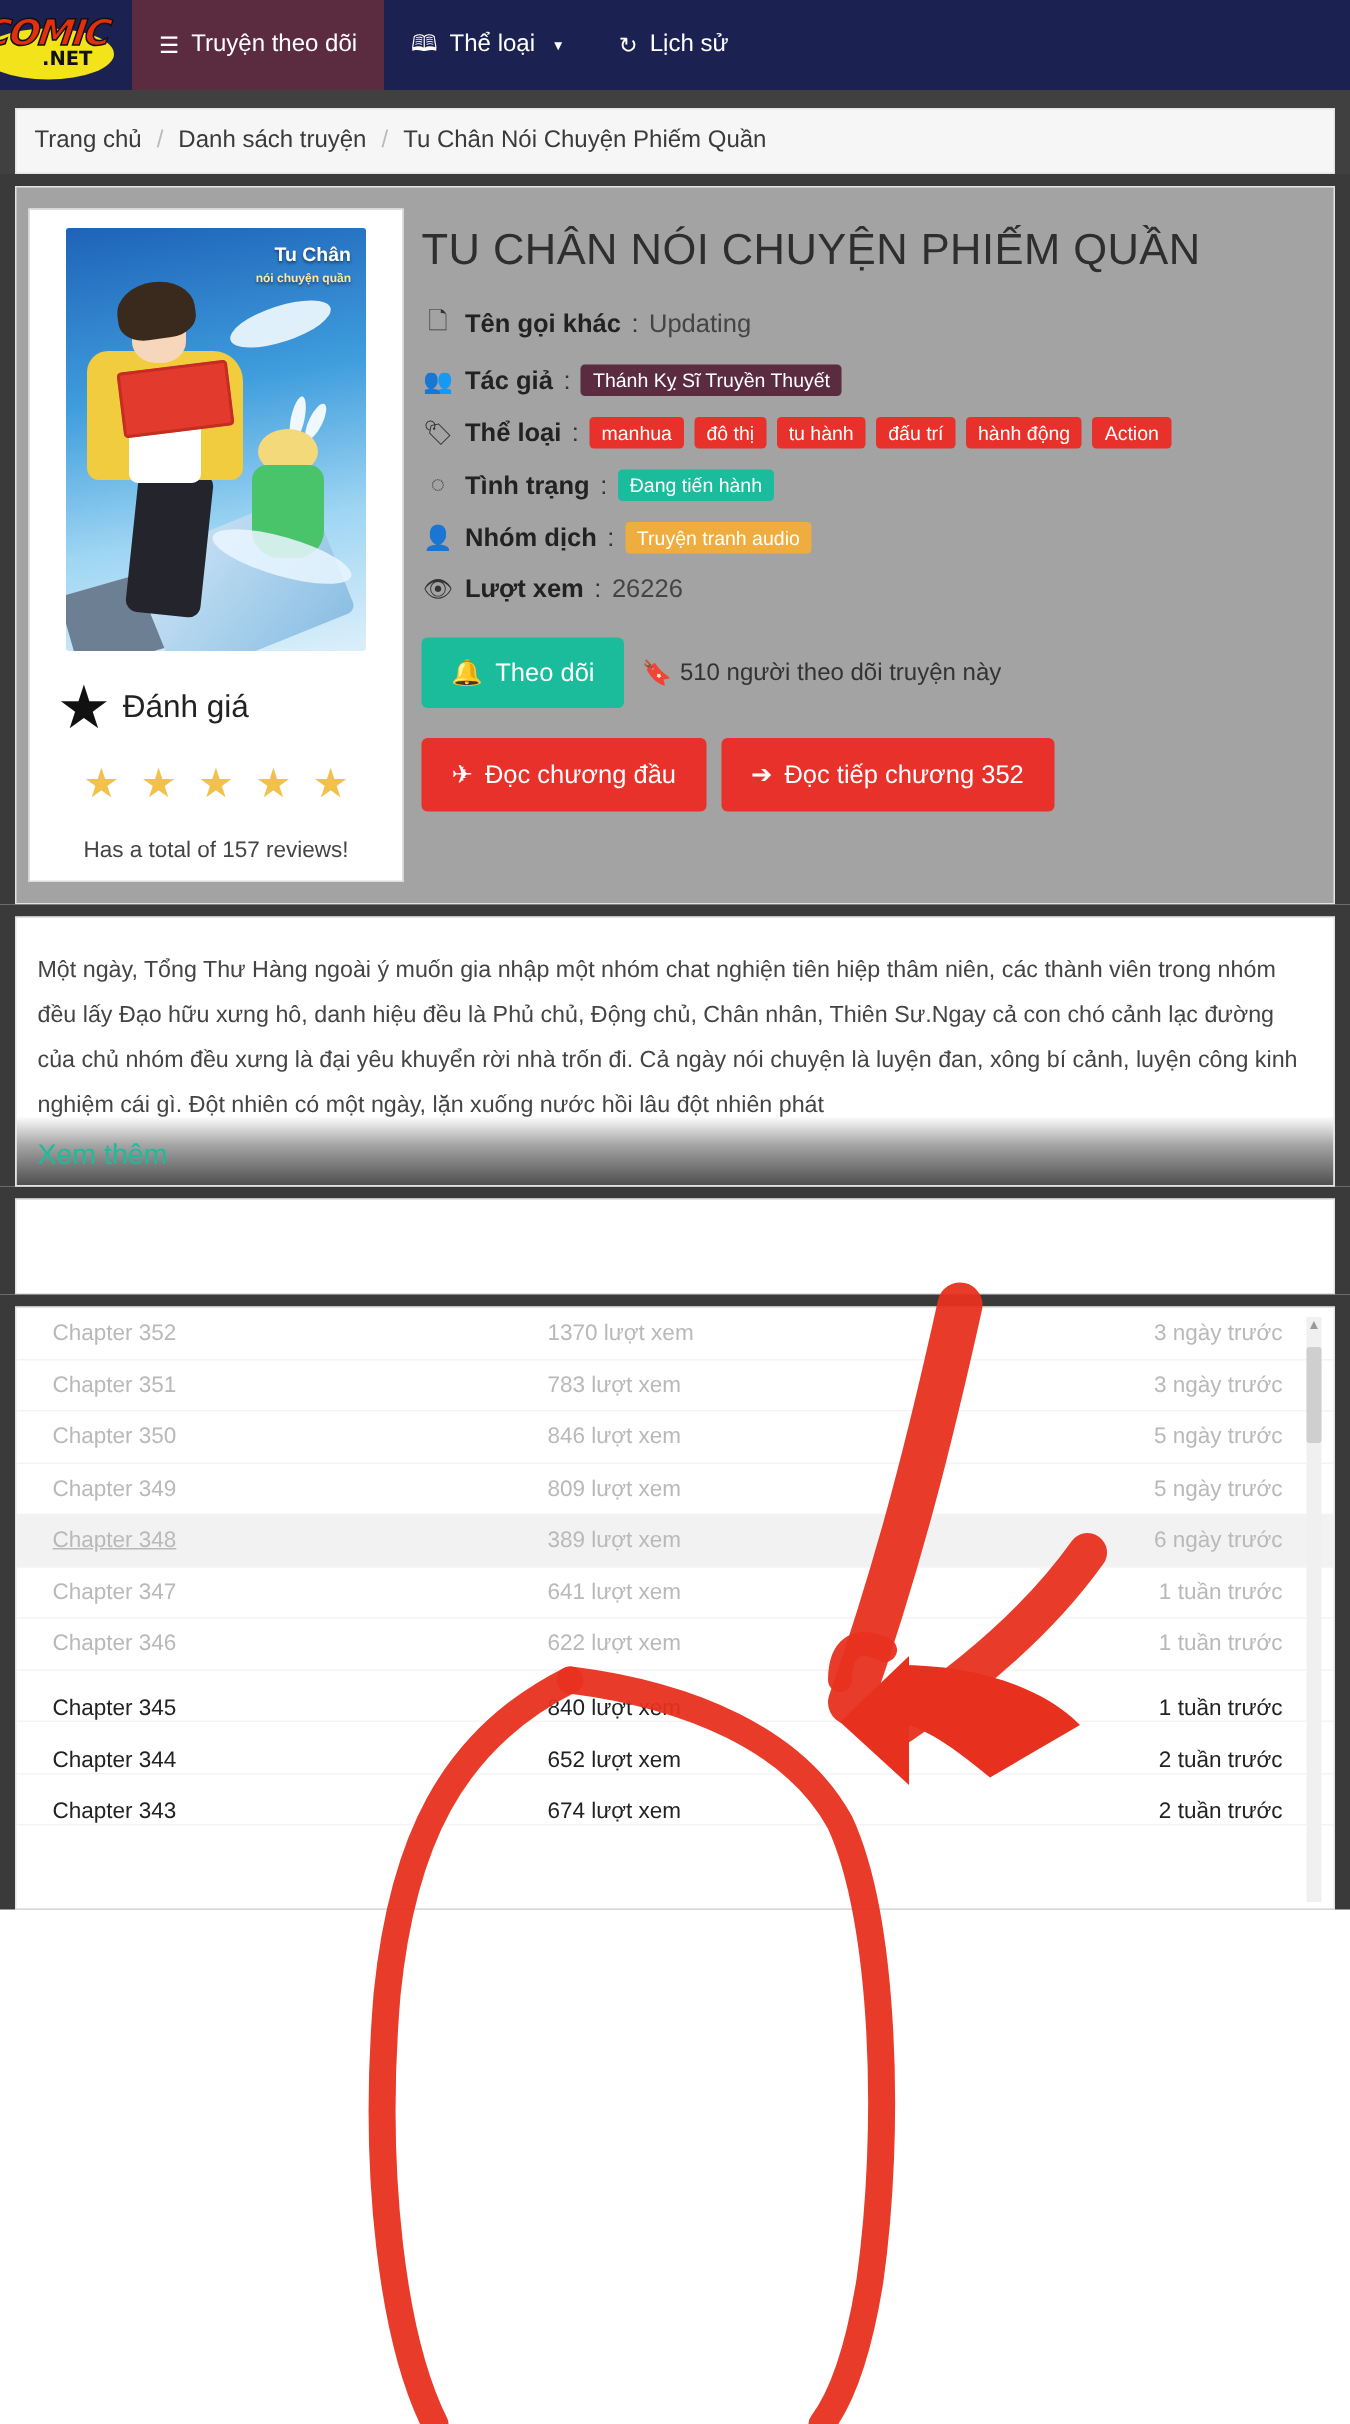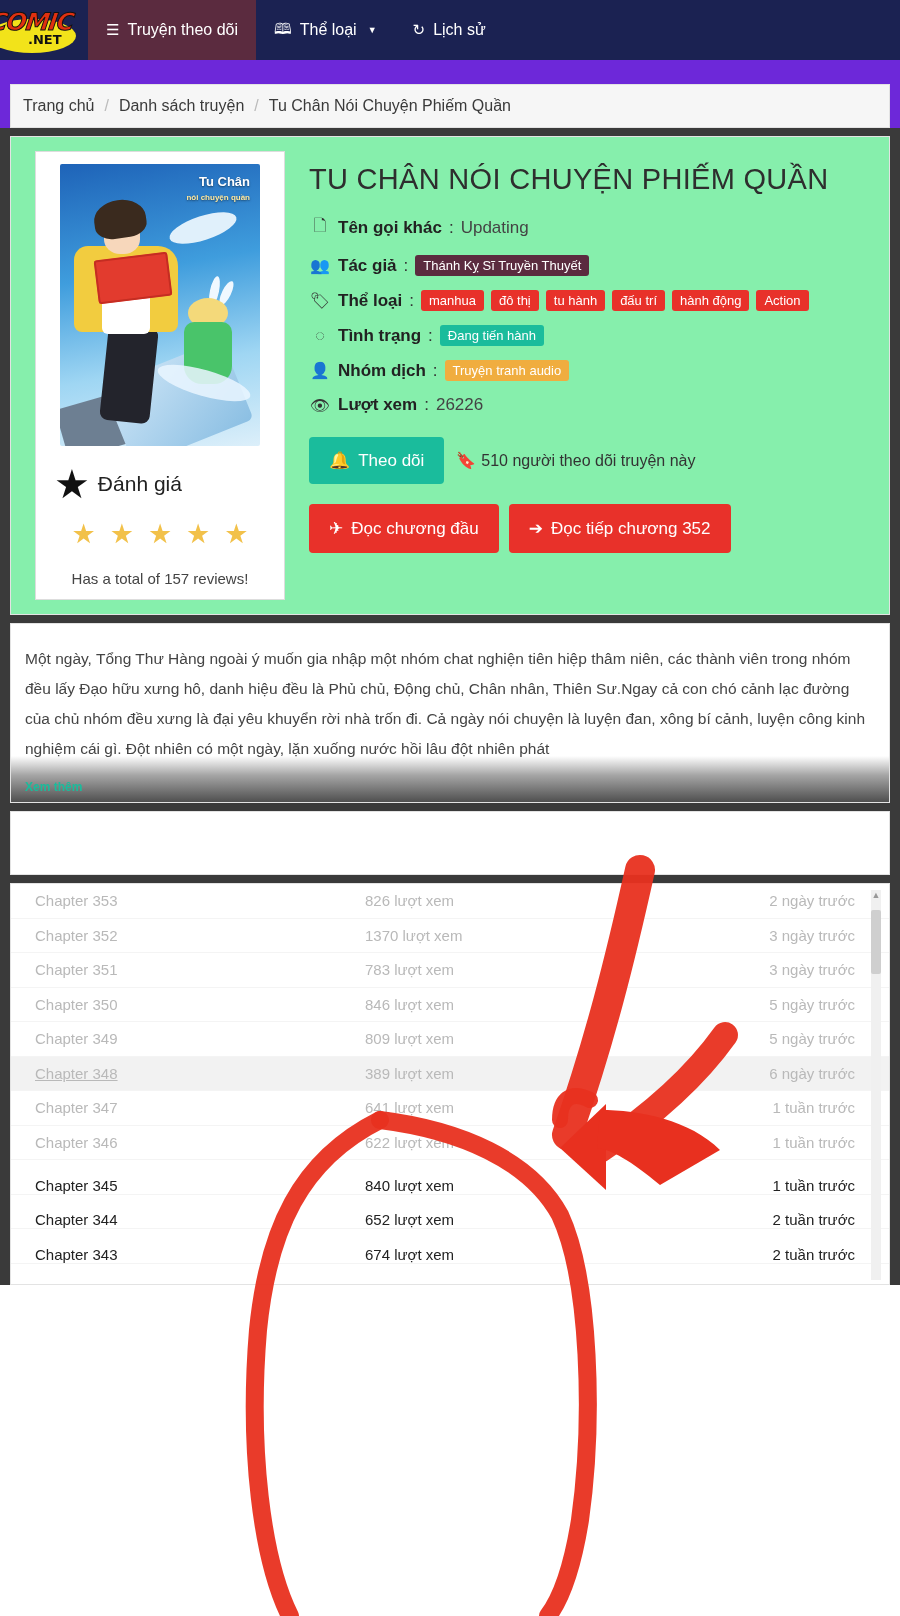--- a/index.html
+++ b/index.html
@@ -64,35 +64,35 @@
   .caret { font-size: 9px; margin-left: 3px; }
   .search-wrap { margin-left: auto; display: flex; align-items: center; padding-right: 0; }
   .search-input {
     width: 120px; height: 38px; border: 1px solid #ccc; border-radius: 4px;
     background: #fff; padding: 0 12px; font-size: 15px; color: #777;
     font-family: "Liberation Sans", sans-serif;
     position: relative; left: 26px;
   }
 
   
-  .bc-outer { background: #6d28d9; padding: 24px 0 0 0; }
+  .bc-outer { background: #404040; padding: 12px 0 0 0; }
   .breadcrumb {
     background: #f6f6f6; border: 1px solid #e3e3e3;
     margin: 0 10px; height: 44px;
     display: flex; align-items: center; gap: 10px;
     padding: 0 12px; font-size: 16px; color: #444;
   }
   .bc-sep { color: #bbb; }
   .bc-link { color: #3a3a3a; }
 
   
   .detail-outer { background: #3a3a3a; padding: 8px 0 0 0; }
   .detail-card {
-    background: #86efac; border: 1px solid #e3e3e3; margin: 0 10px;
-    display: flex; padding: 14px 24px; gap: 24px;
+    background: #a3a3a3; border: 1px solid #e3e3e3; margin: 0 10px;
+    display: flex; padding: 14px 8px; gap: 12px;
   }
   .cover-box { width: 250px; border: 1px solid #ddd; padding: 12px; background:#fff; }
   .cover-img {
     width: 200px; height: 282px; margin: 0 auto; display:block;
     border-radius: 2px; overflow: hidden; position: relative;
     background: linear-gradient(170deg,#1e63b8 0%,#3f9ddd 38%,#9fd6f3 70%,#dceffa 100%);
   }
   .cover-title {
     position:absolute; right: 10px; top: 10px; text-align: right;
     color: #fff; font-weight: 700; font-size: 13px; text-shadow: 0 1px 2px rgba(0,0,0,.5);
@@ -150,21 +150,21 @@
     background:#fff; border:1px solid #e3e3e3; margin: 0 10px; padding: 20px 14px 0 14px;
     position: relative; height: 180px; overflow: hidden;
   }
   .sum-title { font-size: 25px; color:#333; font-weight:400; margin-bottom: 16px; }
   .sum-text { font-size: 15.5px; line-height: 30px; color:#444; }
   .sum-fade {
     position:absolute; left:0; right:0; bottom: 0; height: 46px;
     background: linear-gradient(180deg, rgba(255,255,255,0) 0%, rgba(130,130,130,.72) 42%, rgba(70,70,70,.95) 100%);
   }
   .sum-more {
-    position:absolute; left: 14px; bottom: 8px; color:#1abc9c; font-weight:700; font-size: 12px;
+    position:absolute; left: 14px; bottom: 8px; color:#1abc9c; font-weight:400; font-size: 19px;
   }
 
   
   .band-outer { background:#3a3a3a; padding: 8px 0 0 0; }
   .band { background:#fff; border:1px solid #e3e3e3; margin: 0 10px; height: 64px; }
 
   
   .ch-outer { background:#3a3a3a; padding: 8px 0 0 0; }
   .ch-card { background:#fff; border:1px solid #e3e3e3; margin: 0 10px; }
   .ch-head {
@@ -362,25 +362,20 @@
   </div>
 
   <div class="band-outer">
     <div class="band"></div>
   </div>
 
   <div class="ch-outer">
     <div class="ch-card">
       <div class="ch-list">
         <div class="ch-row">
-          <span class="ch-name">Chapter 353</span>
-          <span class="ch-views">826 lượt xem</span>
-          <span class="ch-time">2 ngày trước</span>
-        </div>
-        <div class="ch-row">
           <span class="ch-name">Chapter 352</span>
           <span class="ch-views">1370 lượt xem</span>
           <span class="ch-time">3 ngày trước</span>
         </div>
         <div class="ch-row">
           <span class="ch-name">Chapter 351</span>
           <span class="ch-views">783 lượt xem</span>
           <span class="ch-time">3 ngày trước</span>
         </div>
         <div class="ch-row">

